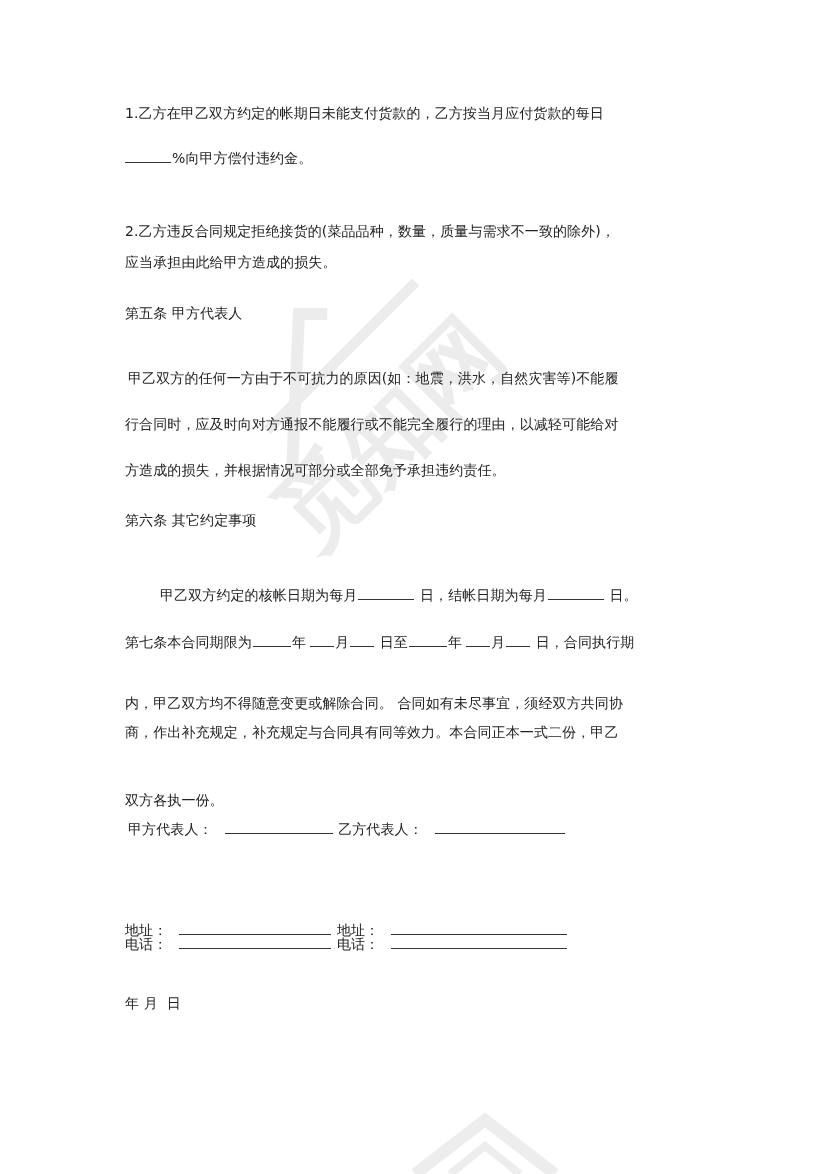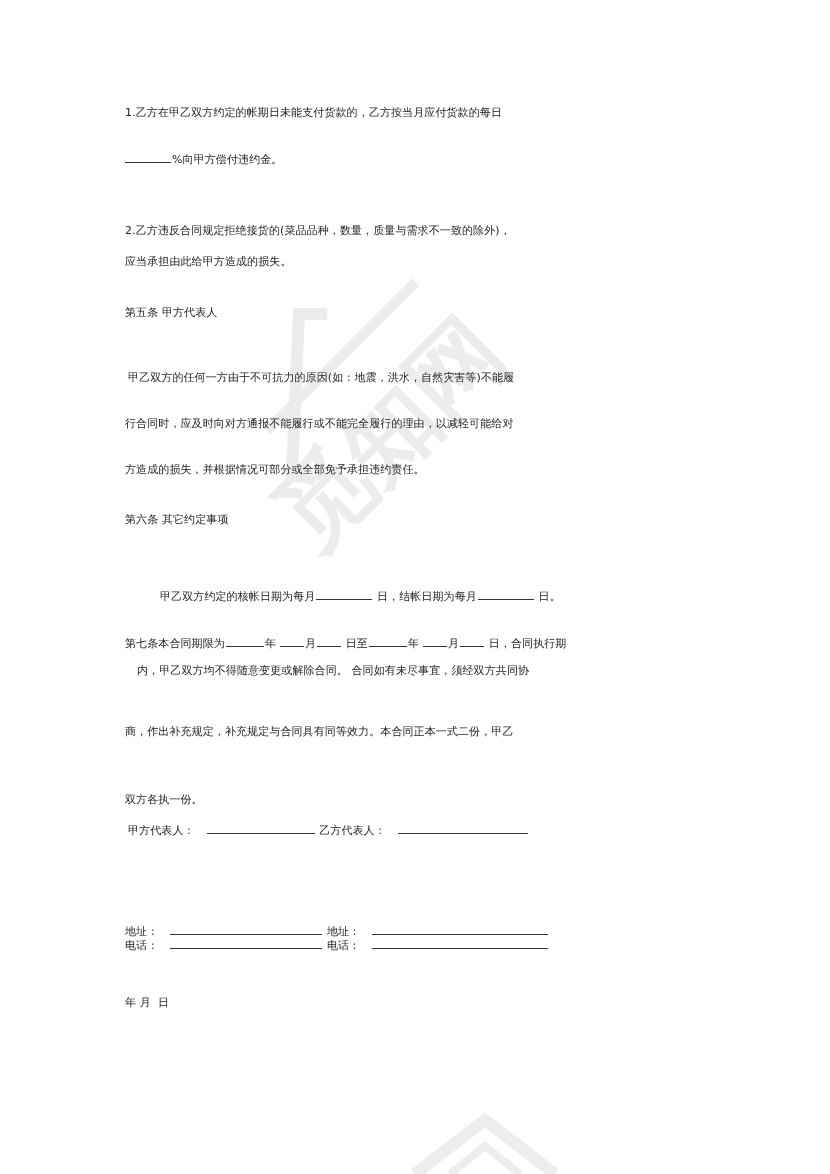--- a/index.html
+++ b/index.html
@@ -1,19 +1,19 @@
 <!DOCTYPE html>
 <html><head>
 <meta charset="utf-8">
 <style>
   html, body { margin: 0; padding: 0; background: #ffffff; }
   body { width: 830px; height: 1174px; position: relative; overflow: hidden;
          font-family: "DejaVu Sans", "Liberation Sans", sans-serif; color: #222; }
   .page { position: absolute; left: 0; top: 0; width: 830px; height: 1174px; background: #fff; }
-  .line { position: absolute; left: 125px; font-size: 11px; line-height: 22px; white-space: nowrap; letter-spacing: 0.1px; }
+  .line { position: absolute; left: 125px; font-size: 14px; line-height: 22px; white-space: nowrap; letter-spacing: 0.1px; }
   .ul { display: inline-block; border-bottom: 1px solid #333; height: 16px; vertical-align: baseline; margin: 0 1px; }
   .watermark { position: absolute; pointer-events: none; }
 </style>
 </head>
 <body>
 
 <div class="page">
 
   <svg class="watermark" style="left:240px;top:270px;" width="330" height="300" viewBox="0 0 330 300">
     <g transform="rotate(-45 165 150)" fill="none" stroke="#ececec" stroke-width="10">
@@ -48,21 +48,21 @@
     <span>甲乙双方约定的核帐日期为每月</span><span class="ul" style="width:56px;"></span>
     <span>日，结帐日期为每月</span><span class="ul" style="width:56px;"></span>
     <span>日。</span>
   </div>
 
   <div class="line" style="top:630px;">
     <span>第七条本合同期限为</span><span class="ul" style="width:38px;"></span><span>年</span><span class="ul" style="width:24px;margin-left:4px;"></span><span>月</span><span class="ul" style="width:24px;"></span>
     <span>日至</span><span class="ul" style="width:38px;"></span><span>年</span><span class="ul" style="width:24px;margin-left:4px;"></span><span>月</span><span class="ul" style="width:24px;"></span>
     <span>日，合同执行期</span>
   </div>
-  <div class="line" style="top:660px;margin-left:12px;">内，甲乙双方均不得随意变更或解除合同。 合同如有未尽事宜，须经双方共同协</div>
+  <div class="line" style="top:692px;">内，甲乙双方均不得随意变更或解除合同。 合同如有未尽事宜，须经双方共同协</div>
   <div class="line" style="top:721px;">商，作出补充规定，补充规定与合同具有同等效力。本合同正本一式二份，甲乙</div>
   <div class="line" style="top:789px;">双方各执一份。</div>
 
   <div class="line" style="top:817px;left:128px;">
     <span>甲方代表人：</span><span class="ul" style="width:108px;margin-left:12px;"></span>
     <span>乙方代表人：</span><span class="ul" style="width:130px;margin-left:12px;"></span>
   </div>
   <div class="line" style="top:874px;margin-top:44px;">
     <span>地址：</span><span class="ul" style="width:152px;margin-left:12px;"></span>
     <span>地址：</span><span class="ul" style="width:176px;margin-left:12px;"></span>

